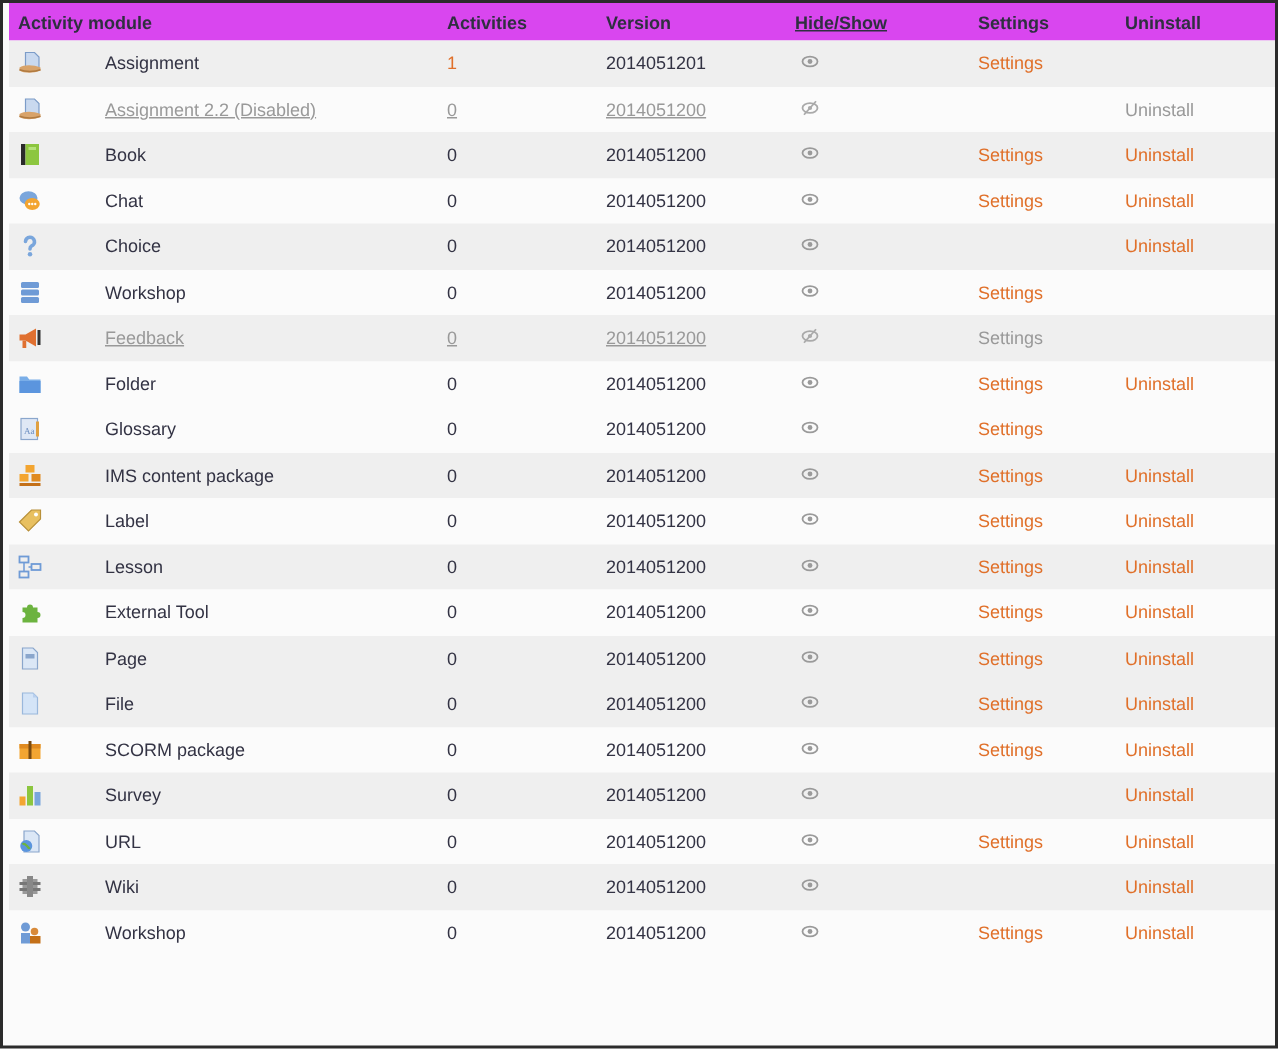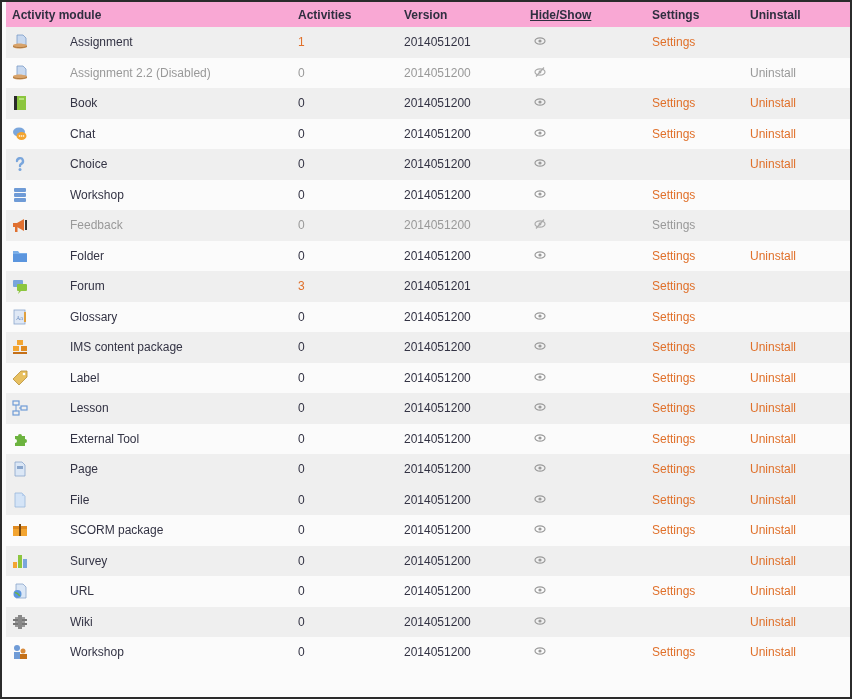--- a/index.html
+++ b/index.html
@@ -24,21 +24,21 @@
     table-layout: fixed;
   }
   th {
     text-align: left;
     font-weight: bold;
     color: #2f2f40;
     height: 25px;
     padding: 0 0 0 0;
     font-size: 12px;
     vertical-align: middle;
-    background: #f9a8d4;
+    background: #d946ef;
   }
   td {
     height: 30.5px;
     padding: 0;
     vertical-align: middle;
     white-space: nowrap;
   }
   tr.odd td { background: #efefef; }
   tr.even td { background: #fbfbfb; }
   .c-name { width: 286px; }
@@ -48,21 +48,21 @@
   .c-set { width: 98px; }
   .c-un { width: 102px; }
   th.c-name { padding-left: 6px; }
   td.c-name { padding-left: 6px; }
   .name-wrap { display: flex; align-items: center; gap: 32px; }
   .mod-icon {
     display: inline-block; width: 16px; height: 16px;
     margin-right: 10px; position: relative;
   }
   .mod-icon svg { width: 16px; height: 16px; display: block; }
-  .dim { color: #999999; }
+  .dim { color: #999999; text-decoration: underline; }
   .count-link { color: #e0702a; }
   .link { color: #e0702a; text-decoration: none; cursor: pointer; }
   .link.dim { color: #999999; }
   .eye { display: inline-block; margin-left: 4px; width: 12px; height: 10px; }
   .eye svg { width: 12px; height: 10px; display: block; }
 </style>
 </head>
 <body>
 
 <div class="frame">
@@ -249,39 +249,20 @@
           </td>
           <td class="c-act"><span class="">0</span></td>
           <td class="c-ver">2014051200</td>
           <td class="c-hide"><span class="eye"><svg viewBox="0 0 12 10">
                 <ellipse cx="6" cy="5" rx="5" ry="3.2" fill="none" stroke="#9a9a9a" stroke-width="1.2"></ellipse>
                 <circle cx="6" cy="5" r="1.6" fill="#9a9a9a"></circle>
               </svg></span></td>
           <td class="c-set"><a class="link">Settings</a></td>
           <td class="c-un"><a class="link">Uninstall</a></td>
         </tr>
-        <tr class="odd">
-          <td class="c-name">
-            <div class="name-wrap">
-              <span class="mod-icon">
-                <svg viewBox="0 0 16 16">
-                  <rect x="1" y="2" width="10" height="7" rx="1" fill="#7aa6dc"></rect>
-                  <rect x="5" y="6" width="10" height="7" rx="1" fill="#8cc63f"></rect>
-                  <path d="M7 13l-1 3 3-3z" fill="#8cc63f"></path>
-                </svg>
-              </span>
-              <span class="">Forum</span>
-            </div>
-          </td>
-          <td class="c-act"><span class="count-link">3</span></td>
-          <td class="c-ver">2014051201</td>
-          <td class="c-hide"></td>
-          <td class="c-set"><a class="link">Settings</a></td>
-          <td class="c-un"></td>
-        </tr>
         <tr class="even">
           <td class="c-name">
             <div class="name-wrap">
               <span class="mod-icon">
                 <svg viewBox="0 0 16 16">
                   <rect x="2" y="1" width="11" height="14" fill="#dfe8f5" stroke="#8aa6cc" stroke-width=".8"></rect>
                   <text x="4" y="11" font-size="6" fill="#6b8dc0" font-family="Liberation Serif, serif">Aa</text>
                   <rect x="12" y="3" width="2" height="10" fill="#e0a040"></rect>
                 </svg>
               </span>

